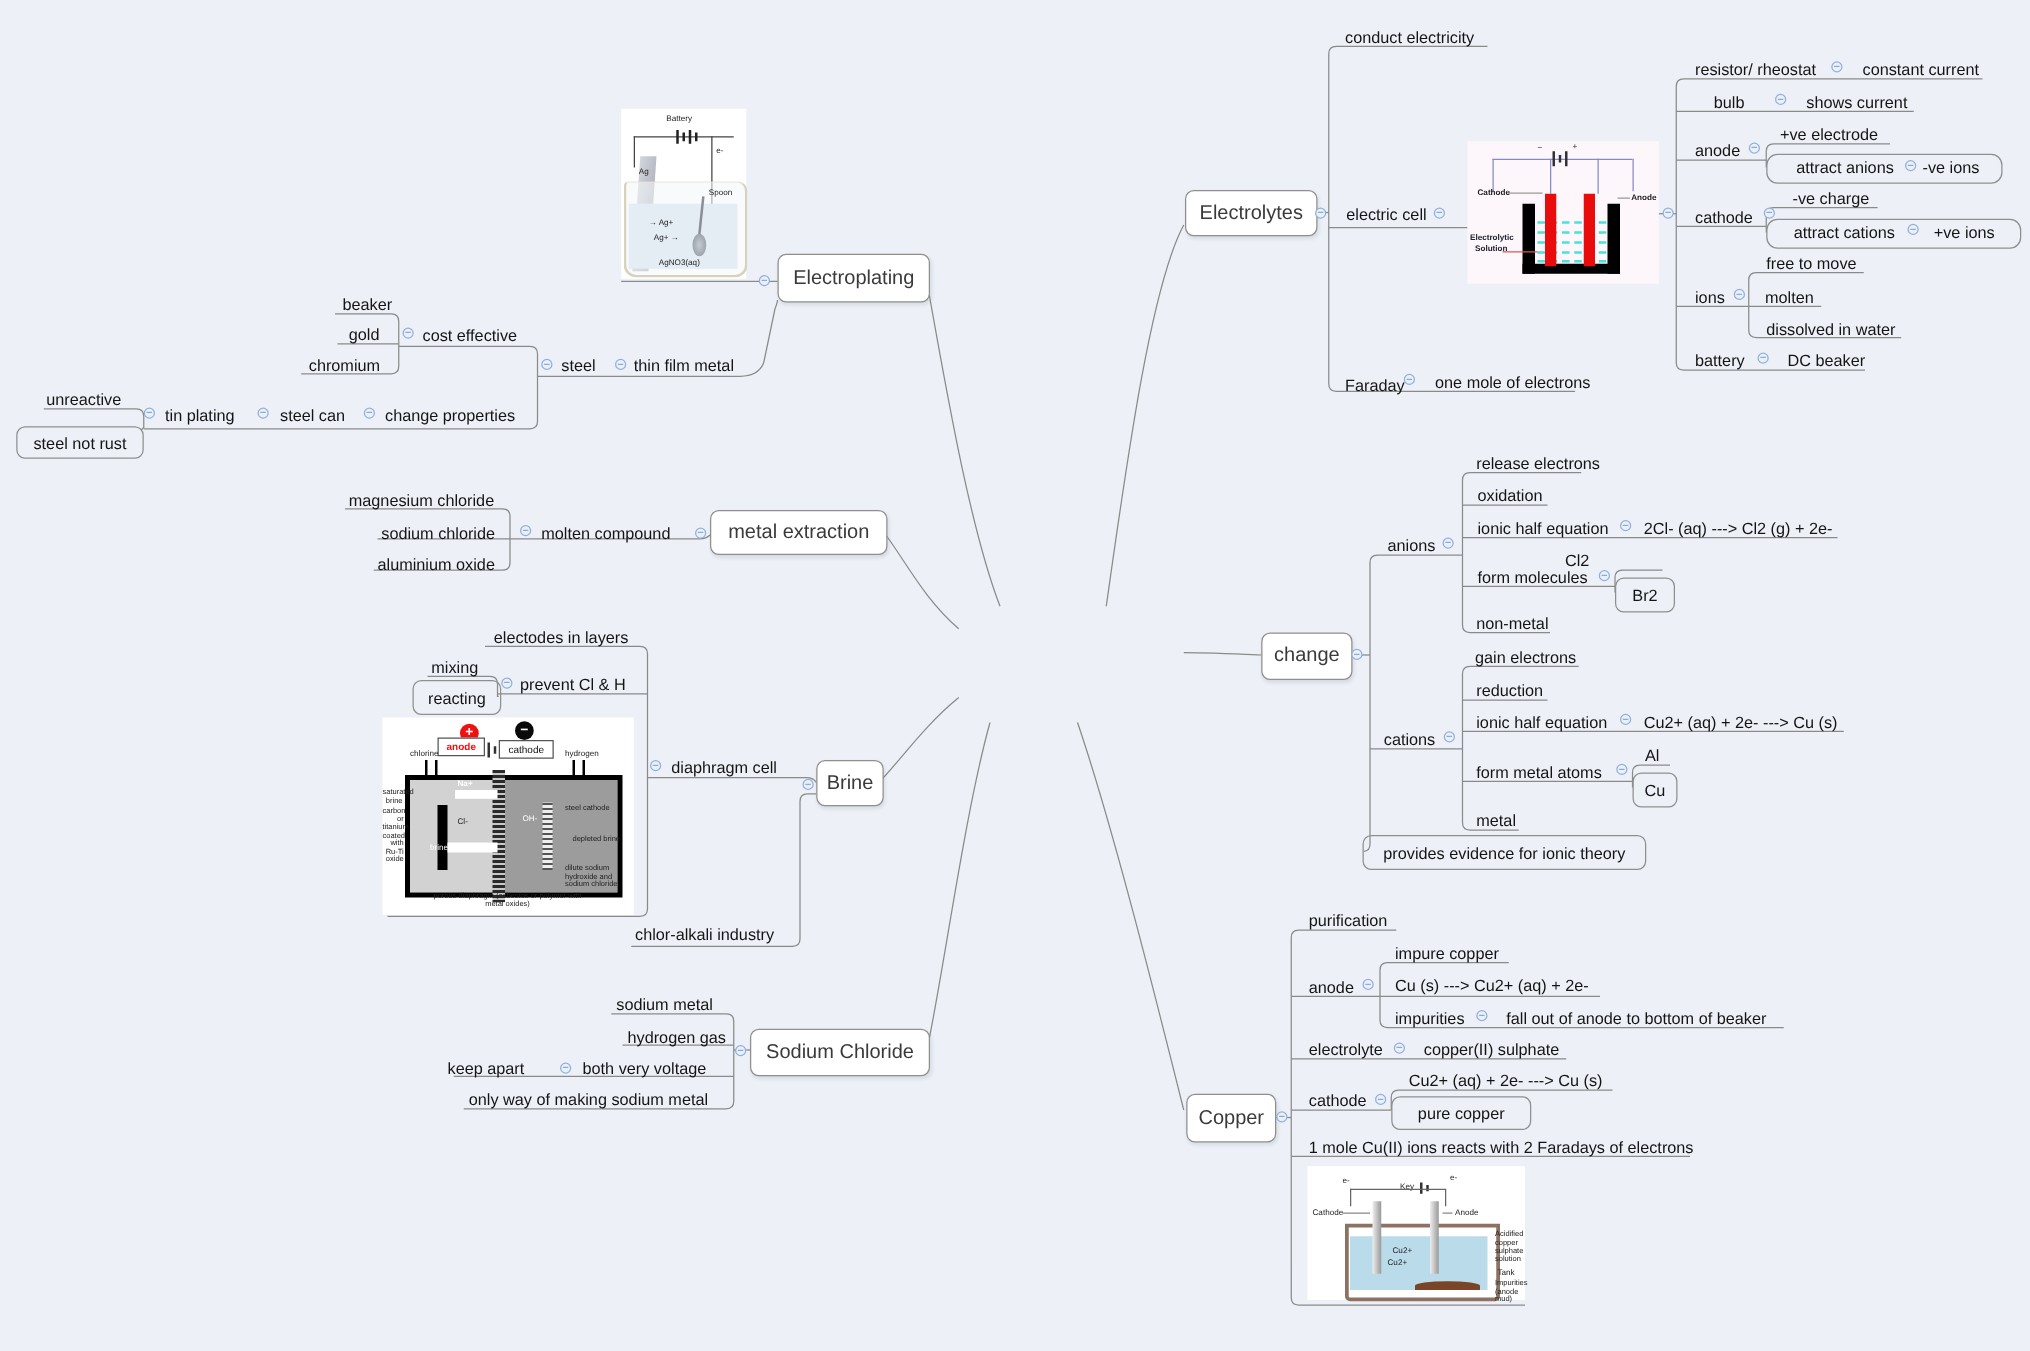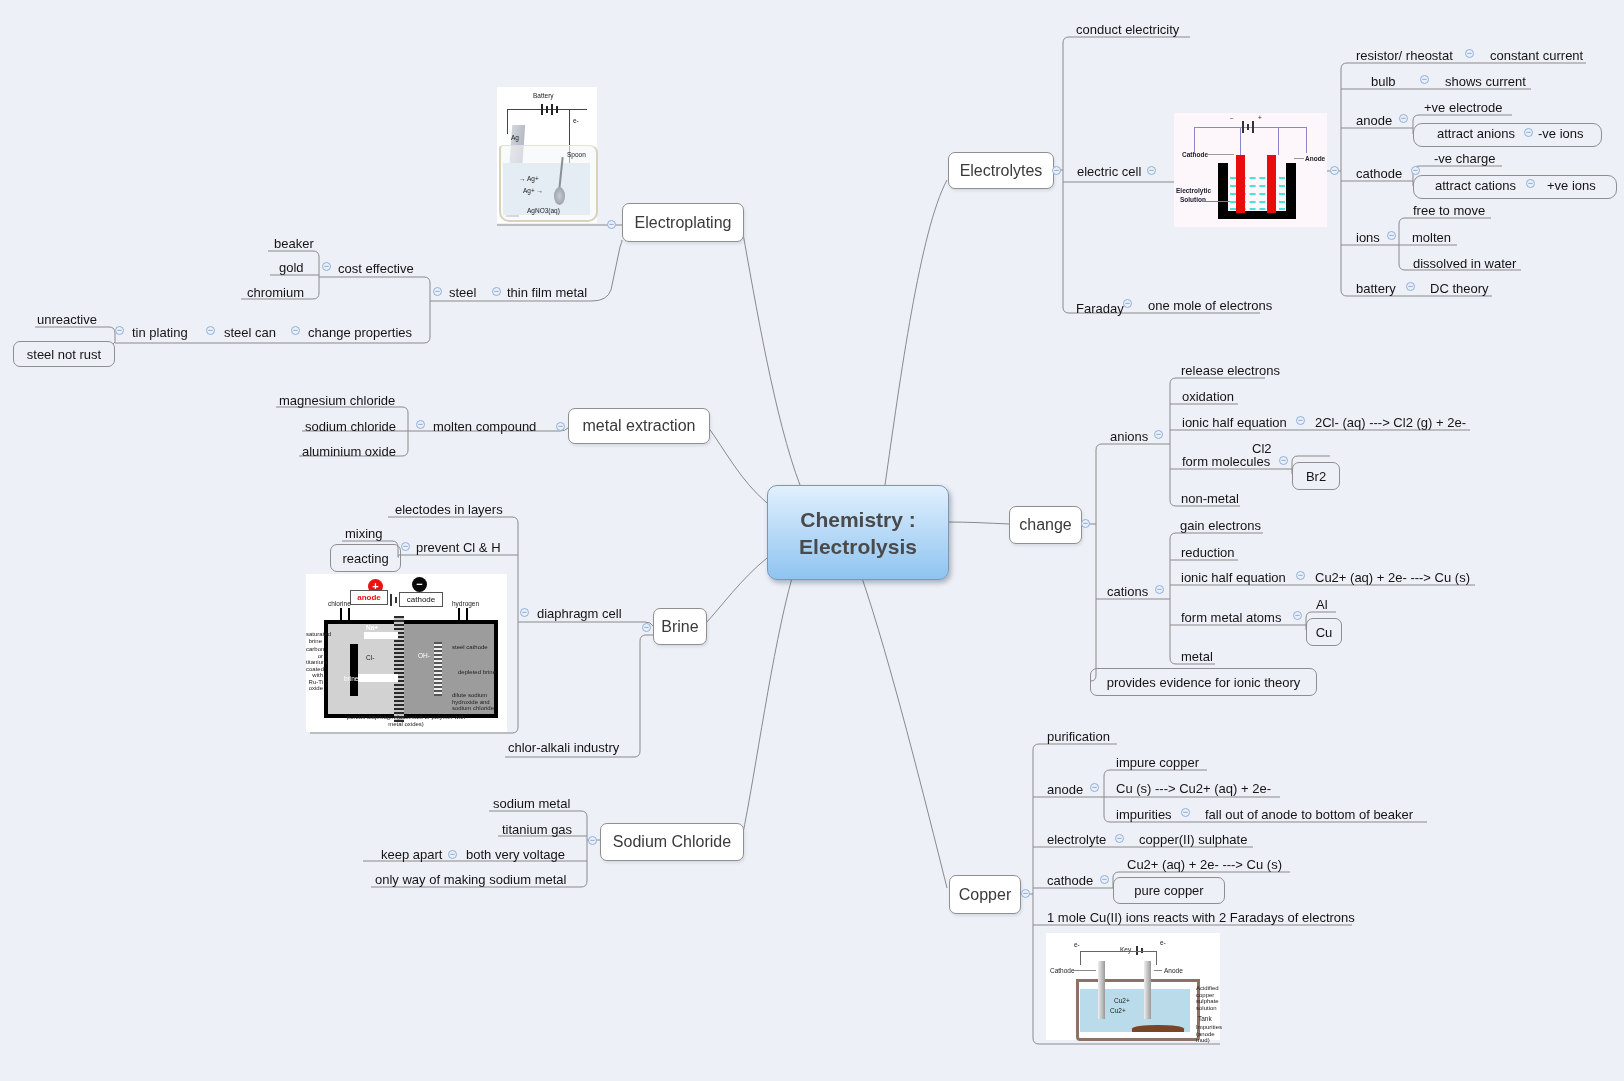--- a/index.html
+++ b/index.html
@@ -83,24 +83,20 @@
   <path d="M1019 894 L1033 894"></path>
   <path d="M1117 744 L1039 744 Q1033 744 1033 750 L1033 1038 Q1033 1044 1039 1044 L1220 1044"></path>
   <path d="M1033 797 L1280 797"></path>
   <path d="M1207 770 L1110 770 Q1104 770 1104 776 L1104 816 Q1104 822 1110 822 L1427 822"></path>
   <path d="M1033 847 L1253 847"></path>
   <path d="M1033 888 L1113 888"></path>
   <path d="M1290 872 L1119 872 Q1113 872 1113 878 L1113 888"></path>
   <path d="M1033 925 L1352 925"></path>
 </svg>
 
-<div class="central">
-  <span>Chemistry :</span>
-  <span>Electrolysis</span>
-</div>
 
 <div class="topic" style="left:622px;top:203px;width:120px;height:37px">Electroplating</div>
 <div class="topic" style="left:948px;top:152px;width:104px;height:35px">Electrolytes</div>
 <div class="topic" style="left:568px;top:408px;width:140px;height:34px">metal extraction</div>
 <div class="topic" style="left:653px;top:608px;width:52px;height:35px">Brine</div>
 <div class="topic" style="left:600px;top:823px;width:142px;height:36px">Sodium Chloride</div>
 <div class="topic" style="left:1009px;top:506px;width:71px;height:36px">change</div>
 <div class="topic" style="left:949px;top:875px;width:70px;height:37px">Copper</div>
 
 <div class="lbl" style="left:507px;top:285px">thin film metal</div>
@@ -174,22 +170,22 @@
   <div class="tl" style="left:112px;top:78px;color:#fff">OH-</div>
   <div class="tl wrap" style="left:0px;top:57px;width:16px;text-align:right">saturated brine</div>
   <div class="tl wrap" style="left:0px;top:72px;width:17px;text-align:right">carbon or titanium coated with Ru-Ti oxide</div>
   <div class="tl wrap" style="left:146px;top:70px;width:38px">steel cathode</div>
   <div class="tl wrap" style="left:152px;top:95px;width:44px">depleted brine</div>
   <div class="tl wrap" style="left:146px;top:118px;width:54px">dilute sodium hydroxide and sodium chloride</div>
   <div class="tl wrap" style="left:40px;top:140px;width:120px;text-align:center">porous diaphragm (asbestos or polymer with metal oxides)</div>
 </div>
 
 <div class="lbl" style="left:493px;top:796px">sodium metal</div>
-<div class="lbl" style="left:502px;top:822px">titanium gas</div>
-<div class="lbl" style="left:381px;top:847px">keep apart</div>
+<div class="lbl" style="left:502px;top:822px">hydrogen gas</div>
+<div class="lbl" style="left:358px;top:847px">keep apart</div>
 <div class="lbl" style="left:466px;top:847px">both very voltage</div>
 <div class="lbl" style="left:375px;top:872px">only way of making sodium metal</div>
 
 <div class="lbl" style="left:1076px;top:22px">conduct electricity</div>
 <div class="lbl" style="left:1077px;top:164px">electric cell</div>
 <div class="lbl" style="left:1076px;top:301px">Faraday</div>
 <div class="lbl" style="left:1148px;top:298px">one mole of electrons</div>
 <div class="lbl" style="left:1356px;top:48px">resistor/ rheostat</div>
 <div class="lbl" style="left:1490px;top:48px">constant current</div>
 <div class="lbl" style="left:1371px;top:74px">bulb</div>
@@ -202,21 +198,21 @@
 <div class="lbl" style="left:1356px;top:166px">cathode</div>
 <div class="lbl" style="left:1434px;top:151px">-ve charge</div>
 <div class="frame" style="left:1413px;top:175px;width:202px;height:22px"></div>
 <div class="lbl" style="left:1435px;top:178px">attract cations</div>
 <div class="lbl" style="left:1547px;top:178px">+ve ions</div>
 <div class="lbl" style="left:1356px;top:230px">ions</div>
 <div class="lbl" style="left:1413px;top:203px">free to move</div>
 <div class="lbl" style="left:1412px;top:230px">molten</div>
 <div class="lbl" style="left:1413px;top:256px">dissolved in water</div>
 <div class="lbl" style="left:1356px;top:281px">battery</div>
-<div class="lbl" style="left:1430px;top:281px">DC theory</div>
+<div class="lbl" style="left:1430px;top:281px">DC beaker</div>
 
 <div class="pic" style="left:1174px;top:113px;width:153px;height:114px;background:#fdf7fb">
   <div class="abs" style="left:20px;top:14px;width:112px;height:1px;background:#8888cc"></div>
   <div class="abs" style="left:20px;top:14px;width:1px;height:26px;background:#8888cc"></div>
   <div class="abs" style="left:132px;top:14px;width:1px;height:26px;background:#8888cc"></div>
   <div class="abs" style="left:66px;top:14px;width:1px;height:28px;background:#8888cc"></div>
   <div class="abs" style="left:104px;top:14px;width:1px;height:28px;background:#8888cc"></div>
   <div class="abs" style="left:68px;top:8px;width:2px;height:12px;background:#333"></div>
   <div class="abs" style="left:73px;top:11px;width:2px;height:6px;background:#333"></div>
   <div class="abs" style="left:78px;top:8px;width:2px;height:12px;background:#333"></div>

